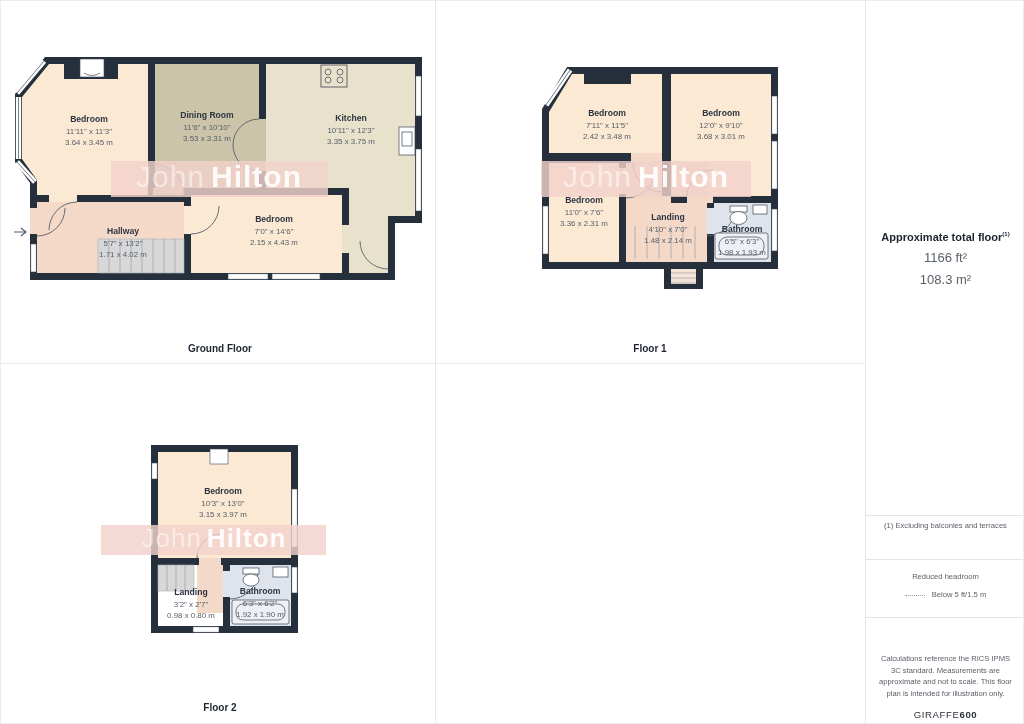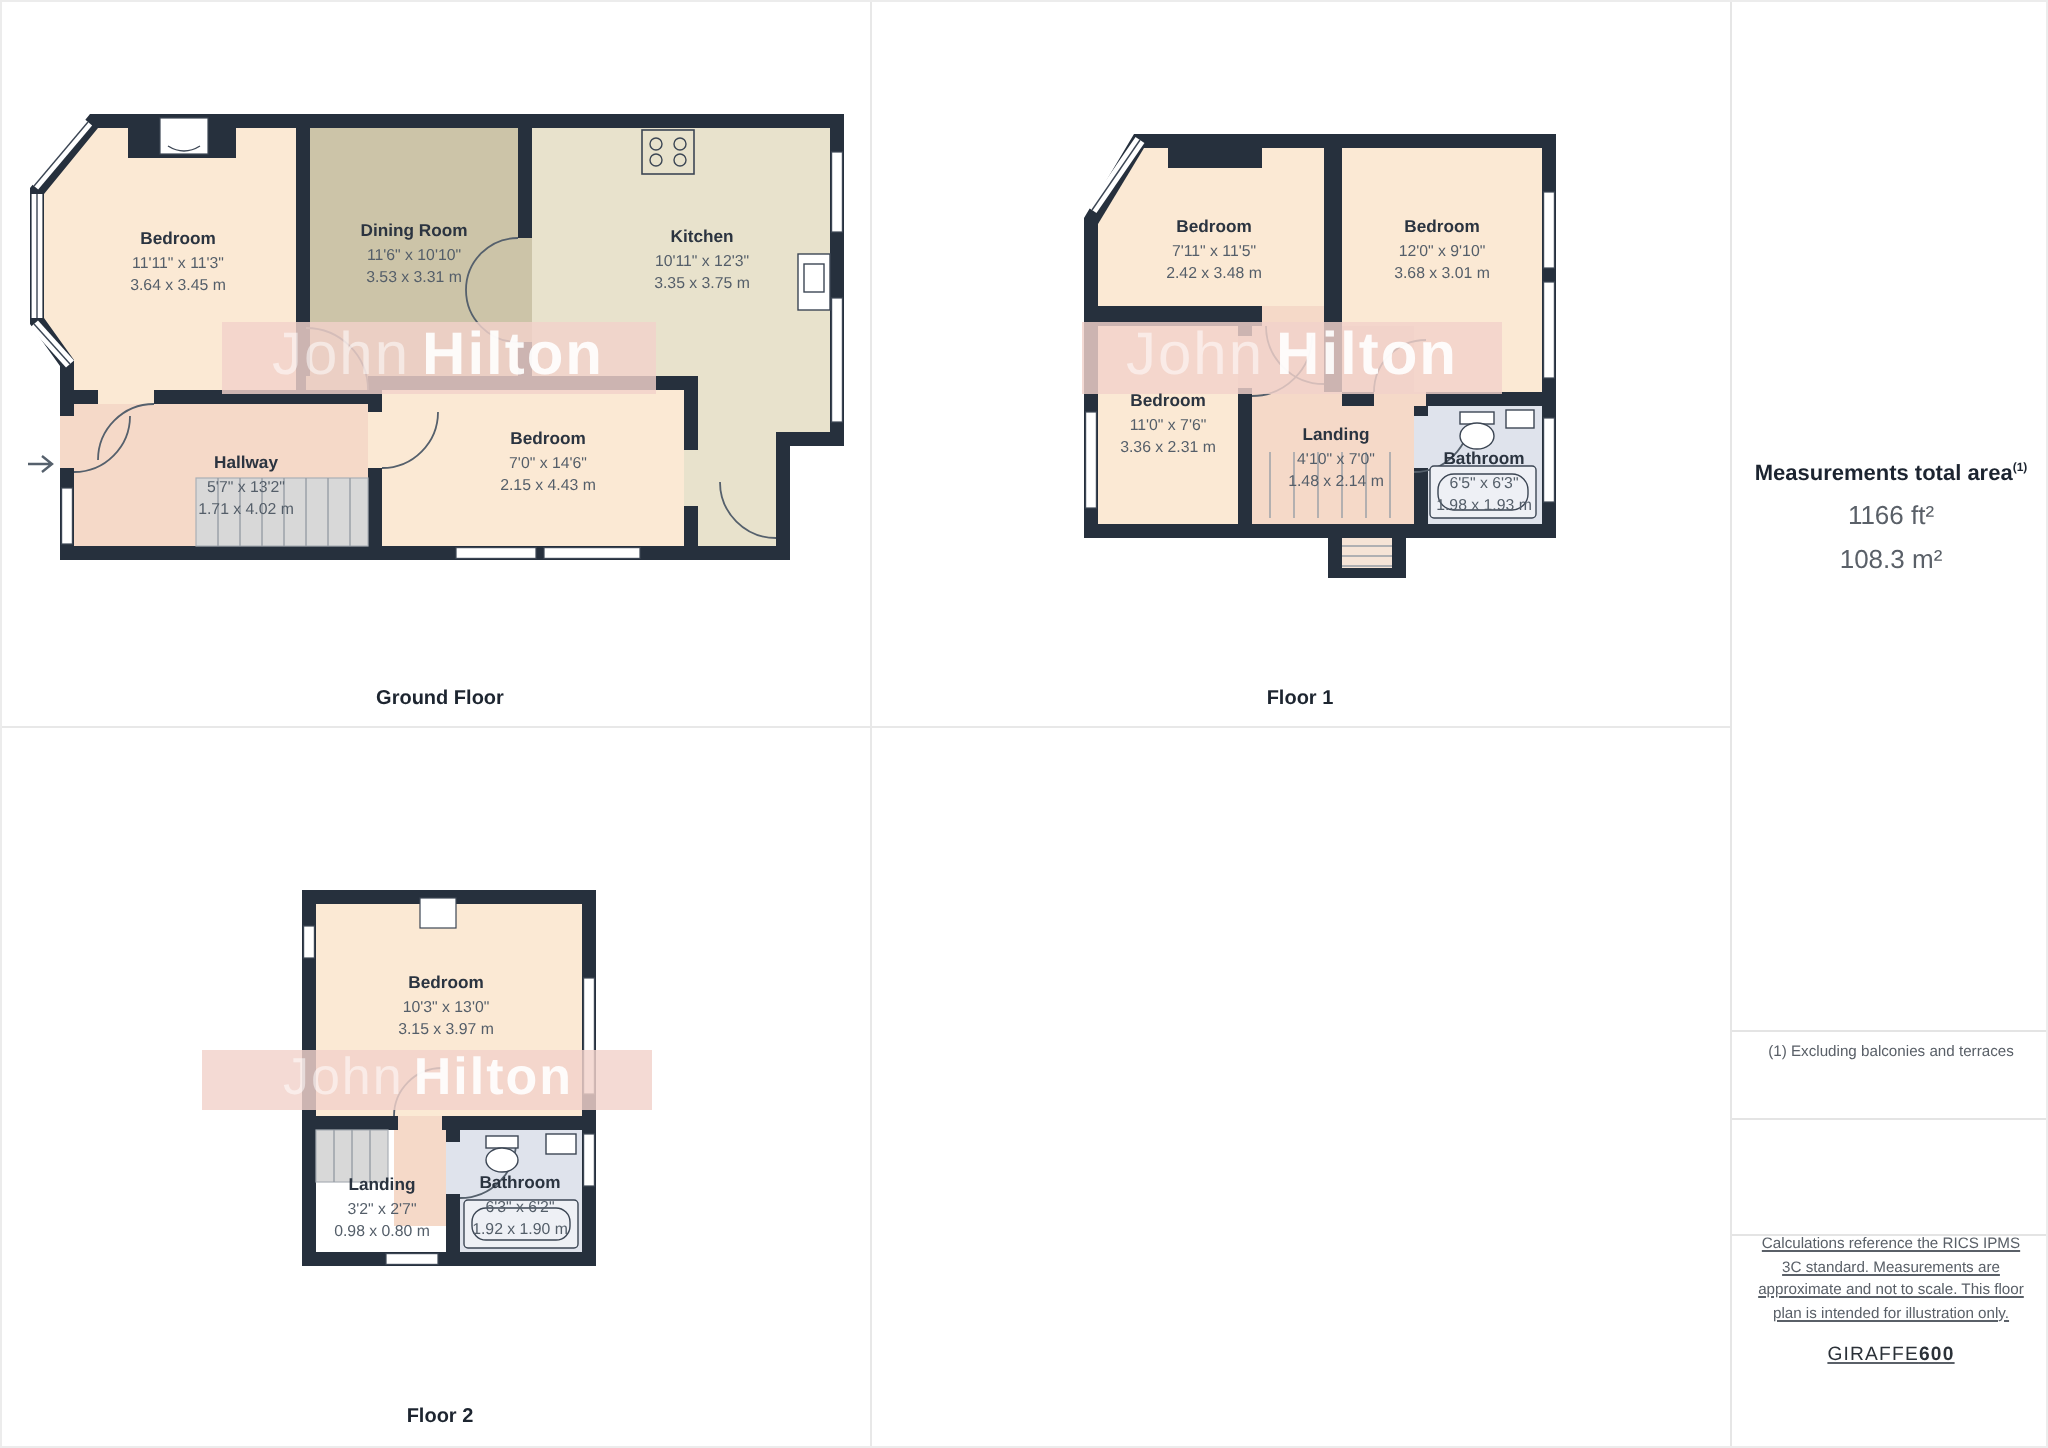--- a/index.html
+++ b/index.html
@@ -279,32 +279,38 @@
       <text class="rdim" x="259" y="605">6'3" x 6'2"</text>
       <text class="rdim" x="259" y="616">1.92 x 1.90 m</text>
     </g>
     <text class="flabel" x="219" y="710">Floor 2</text>
   </svg>
 
   <div class="panel" style="left:435px;top:363px;width:429px;height:361px;background:#fff;"></div>
 
   <div id="sidebar">
     <div class="sect" style="top:230px;">
-      <div id="area-title"><span>Measurements total area</span><sup>(1)</sup></div>
+      <div id="area-title"><span>Approximate total floor</span><sup>(1)</sup></div>
       <div class="area-val">1166 ft²</div>
       <div class="area-val">108.3 m²</div>
     </div>
 
     <div class="sb-div" style="top:514px;"></div>
     <div class="sect sb-small" style="top:520px;">(1) Excluding balconies and terraces</div>
     <div class="sb-div" style="top:558px;"></div>
 
+    <div class="sect" style="top:571px;">
+      <div class="sb-small">Reduced headroom</div>
+      <div class="sb-small" style="margin-top:9px;">
+        <span class="dash"></span><span>Below 5 ft/1.5 m</span>
+      </div>
+    </div>
 
     <div class="sb-div" style="top:616px;"></div>
 
-    <div class="sect" style="top:615px;text-decoration:underline;">
+    <div class="sect" style="top:652px;">
       <div id="disclaimer">Calculations reference the RICS IPMS 3C standard. Measurements are approximate and not to scale. This floor plan is intended for illustration only.</div>
       <div id="brand" style="margin-top:10px;">
         <span>GIRAFFE</span><span class="b">600</span>
       </div>
     </div>
   </div>
 </div>
 
 </body></html>

